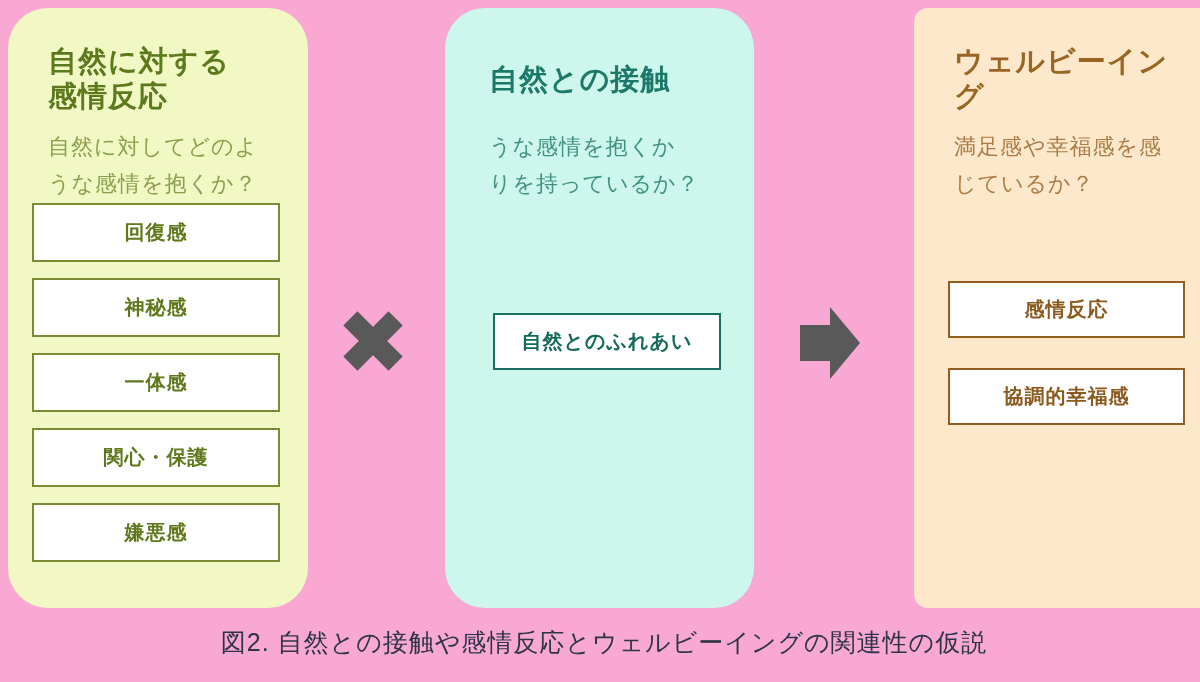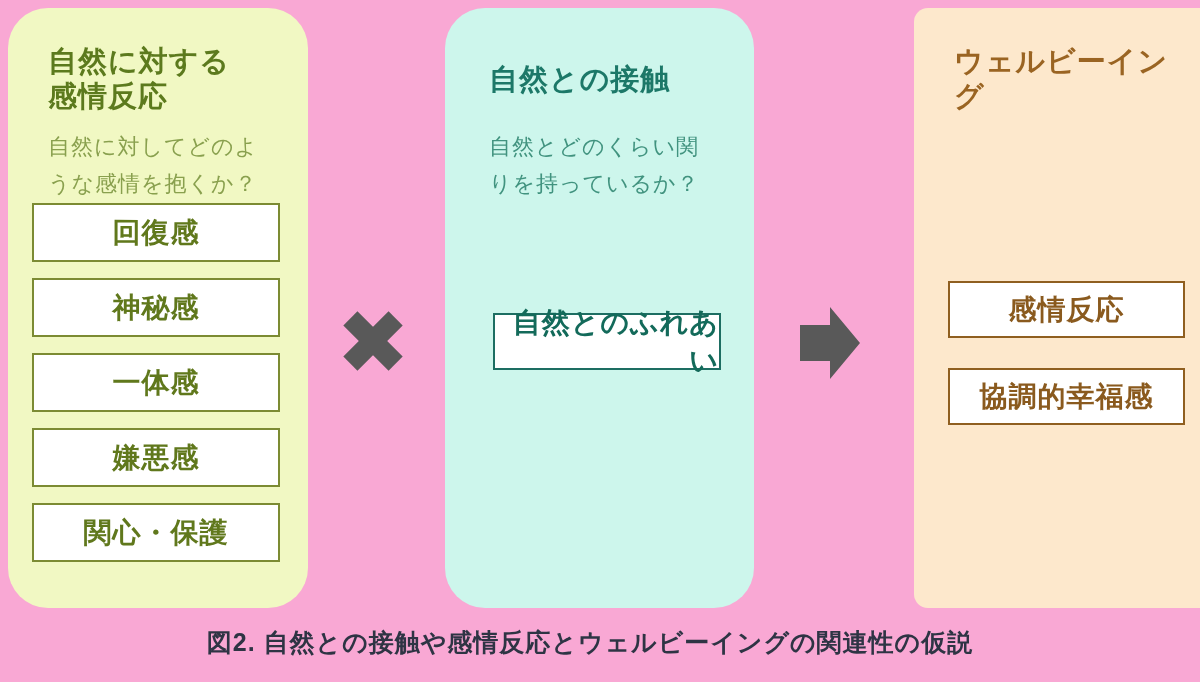--- a/index.html
+++ b/index.html
@@ -60,21 +60,21 @@
   }
   .panel-left   .boxes { top: 195px; }
   .panel-middle .boxes { top: 305px; left: 48px; right: 33px; text-align: right; }
   .panel-right  .boxes { top: 273px; left: 34px; right: 28px; }
 
   .box {
     background: #ffffff;
     display: flex;
     align-items: center;
     justify-content: center;
-    font-size: 28px;
+    font-size: 20px;
     font-weight: bold;
     letter-spacing: 1px;
     box-sizing: border-box;
   }
   .panel-left .box {
     height: 59px;
     margin-bottom: 16px;
     border: 2px solid #7c8b33;
     color: #60781c;
   }
@@ -97,70 +97,73 @@
   .op-arrow    { left: 800px; top: 307px; width: 60px; height: 72px; }
   .op svg { display: block; overflow: visible; }
 
   .caption {
     position: absolute;
     left: 0;
     top: 626px;
     width: 1180px;
     text-align: center;
     font-size: 25px;
-    font-weight: bold;
+    font-weight: normal;
     letter-spacing: 1px;
     color: #2e3444;
+    padding-left: 14px;
   }
 </style>
 </head>
 <body>
 
 <div class="canvas">
 
   <section class="panel panel-left">
     <h2 class="title">自然に対する
 感情反応</h2>
     <p class="subtitle">自然に対してどのよ
 うな感情を抱くか？</p>
     <div class="boxes">
       <div class="box">回復感</div>
       <div class="box">神秘感</div>
       <div class="box">一体感</div>
+      <div class="box">関心・保護</div>
       <div class="box">嫌悪感</div>
-      <div class="box">関心・保護</div>
     </div>
   </section>
 
   <div class="op op-multiply">
     <svg width="60" height="60" viewBox="0 0 60 60" xmlns="http://www.w3.org/2000/svg" aria-hidden="true">
       <g fill="#595959">
         <rect x="-2" y="20" width="64" height="20" transform="rotate(45 30 30)"></rect>
         <rect x="-2" y="20" width="64" height="20" transform="rotate(-45 30 30)"></rect>
       </g>
     </svg>
   </div>
 
   <section class="panel panel-middle">
     <h2 class="title">自然との接触</h2>
-    <p class="subtitle">自然とどのくらい関
+    <p class="subtitle">うな感情を抱くか
 りを持っているか？</p>
     <div class="boxes">
       <div class="box">自然とのふれあい</div>
     </div>
   </section>
 
   <div class="op op-arrow">
     <svg width="60" height="72" viewBox="0 0 60 72" xmlns="http://www.w3.org/2000/svg" aria-hidden="true">
       <polygon fill="#595959" points="0,18 30,18 30,0 60,36 30,72 30,54 0,54"></polygon>
     </svg>
   </div>
 
   <section class="panel panel-right">
     <h2 class="title">ウェルビーイング</h2>
+    <p class="subtitle">満足感や幸福感を感
+じているか？</p>
     <div class="boxes">
       <div class="box">感情反応</div>
       <div class="box">協調的幸福感</div>
     </div>
   </section>
 
   <div class="caption">図2. 自然との接触や感情反応とウェルビーイングの関連性の仮説</div>
 
 </div>
 

